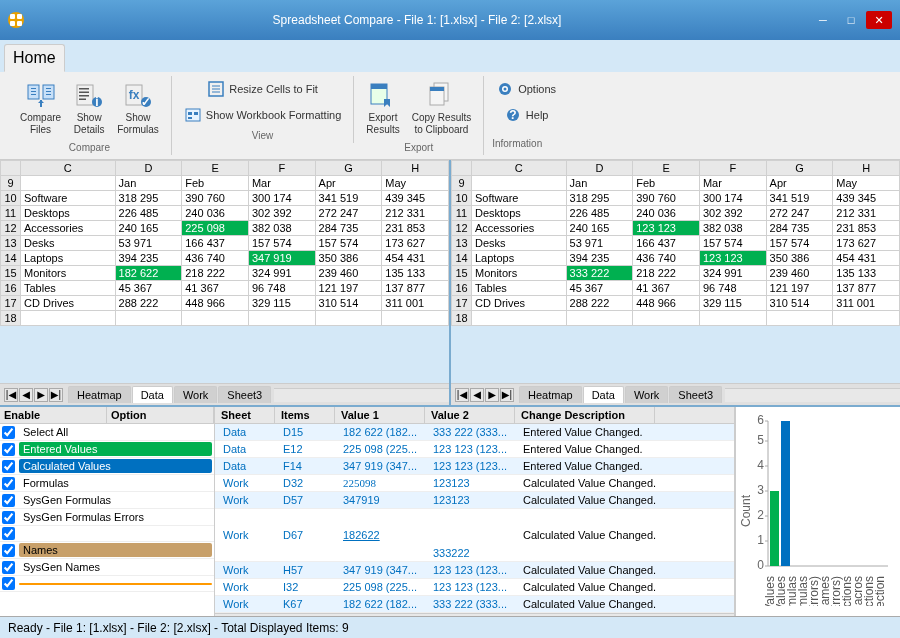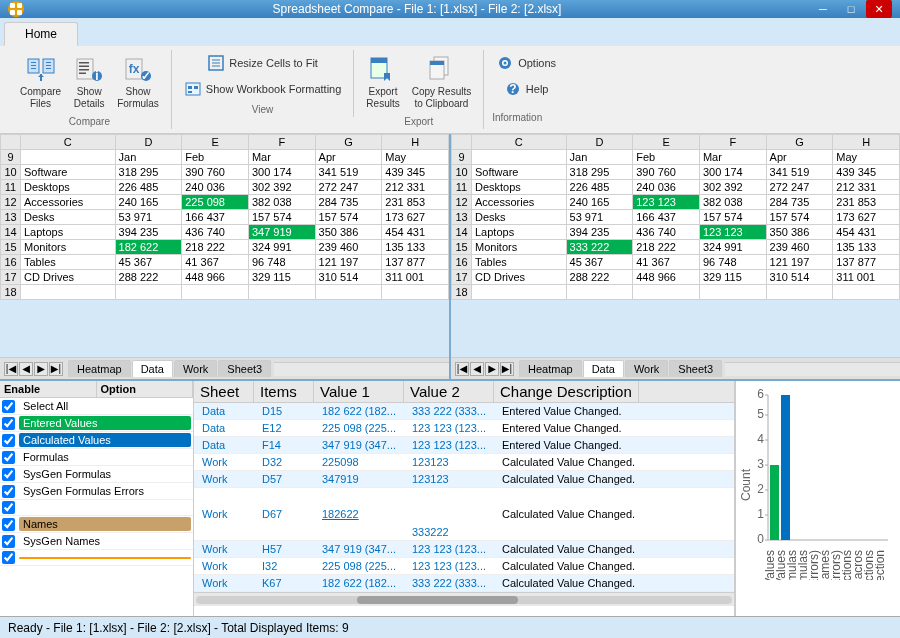--- a/index.html
+++ b/index.html
@@ -1,37 +1,37 @@
 <!DOCTYPE html>
 <html><head>
   <meta charset="utf-8">
   <style>
     * { box-sizing: border-box; margin: 0; padding: 0; font-family: 'Segoe UI', Arial, sans-serif; font-size: 12px; }
     body { background: #d4e8f7; width: 900px; height: 638px; overflow: hidden; }
 
     
     .title-bar {
       background: linear-gradient(to bottom, #5ba3d9, #3a7fbf);
-      height: 18px;
+      height: 40px;
       display: flex;
       align-items: center;
       justify-content: space-between;
       padding: 0 8px;
       color: white;
     }
     .title-bar-icon { width: 16px; height: 16px; background: #e8a000; border-radius: 50%; display: flex; align-items: center; justify-content: center; font-size: 10px; color: white; font-weight: bold; }
     .title-bar-title { font-size: 12px; color: white; font-weight: normal; flex: 1; text-align: center; }
     .title-bar-controls { display: flex; gap: 2px; }
     .title-bar-btn { width: 26px; height: 18px; display: flex; align-items: center; justify-content: center; font-size: 11px; color: white; cursor: pointer; border-radius: 2px; }
     .title-bar-btn.close { background: #cc0000; }
 
     
     .ribbon { background: #f0f0f0; border-bottom: 1px solid #ccc; }
     .ribbon-tabs { display: flex; background: #d4e8f7; padding-top: 4px; padding-left: 4px; }
-    .ribbon-tab { padding: 4px 20px; font-size: 12px; cursor: pointer; border-radius: 3px 3px 0 0; }
+    .ribbon-tab { padding: 4px 8px; font-size: 16px; cursor: pointer; border-radius: 3px 3px 0 0; }
     .ribbon-tab.active { background: #f0f0f0; border: 1px solid #ccc; border-bottom: 1px solid #f0f0f0; }
     .ribbon-content { display: flex; padding: 4px 8px; align-items: flex-start; gap: 0; }
     .ribbon-group { display: flex; flex-direction: column; align-items: center; padding: 2px 8px; border-right: 1px solid #ccc; min-width: 60px; }
     .ribbon-group:last-child { border-right: none; gap: 8px; }
     .ribbon-group-label { font-size: 10px; color: #666; margin-top: 4px; text-align: center; }
     .ribbon-buttons { display: flex; gap: 4px; align-items: center; }
     .ribbon-btn { display: flex; flex-direction: column; align-items: center; cursor: pointer; padding: 2px 4px; border-radius: 3px; min-width: 40px; }
     .ribbon-btn-icon { width: 32px; height: 32px; display: flex; align-items: center; justify-content: center; }
     .ribbon-btn-label { font-size: 10px; text-align: center; color: #333; line-height: 1.2; }
     .ribbon-btn-small { display: flex; flex-direction: column; align-items: center; gap: 4px; }
@@ -45,35 +45,35 @@
     .col-header { background: #e8e8e8 !important; text-align: center !important; font-weight: normal; min-width: 60px; }
     .row-header { background: #e8e8e8 !important; text-align: center !important; width: 20px; min-width: 20px; }
     .cell-green { background: #00b050 !important; color: white; }
 
     
     .sheet-tabs { display: flex; align-items: center; background: #e0e0e0; height: 22px; border-top: 1px solid #ccc; padding-left: 4px; gap: 1px; overflow: hidden; }
     .sheet-tab { padding: 2px 8px; font-size: 11px; cursor: pointer; border-radius: 2px 2px 0 0; border: 1px solid #ccc; border-bottom: none; background: #d0d0d0; }
     .sheet-tab.active { background: white; }
     .sheet-nav { display: flex; gap: 1px; margin-right: 4px; }
     .sheet-nav-btn { width: 14px; height: 14px; display: flex; align-items: center; justify-content: center; font-size: 10px; cursor: pointer; border: 1px solid #aaa; background: #e8e8e8; }
-    .bottom-left { width: 194px; border-right: 1px solid #ccc; background: white; overflow: hidden; }
+    .bottom-left { width: 215px; border-right: 1px solid #ccc; background: white; overflow: hidden; }
     .bottom-left-header { display: flex; background: #e8e8e8; border-bottom: 1px solid #ccc; }
     .bottom-left-header-cell { flex: 1; padding: 2px 4px; font-size: 11px; border-right: 1px solid #ccc; font-weight: bold; }
     .bottom-left-row { display: flex; align-items: center; padding: 1px 2px; border-bottom: 1px solid #eee; cursor: pointer; }
     .bottom-left-checkbox { margin-right: 4px; }
     .bottom-left-label { flex: 1; padding: 1px 4px; font-size: 11px; border-radius: 2px; }
     .label-green { background: #00b050; color: white; }
     .label-blue { background: #0070c0; color: white; }
     .label-red { background: #ff0000; color: white; }
     .label-tan { background: #c8a06a; }
     .label-orange { background: #ff9900; }
 
     .bottom-center { flex: 1; background: white; overflow: hidden; }
     .bottom-center-header { display: flex; background: #e8e8e8; border-bottom: 1px solid #ccc; }
-    .bottom-center-header-cell { padding: 2px 6px; font-size: 15px; border-right: 1px solid #ccc; font-weight: normal; min-width: 60px; }
+    .bottom-center-header-cell { padding: 2px 6px; font-size: 11px; border-right: 1px solid #ccc; font-weight: bold; min-width: 60px; }
     .bottom-center-row { display: flex; align-items: center; padding: 1px 2px; border-bottom: 1px solid #eee; }
     .bottom-center-cell { padding: 1px 6px; font-size: 11px; min-width: 60px; overflow: hidden; white-space: nowrap; }
     .cell-blue-text { color: #0070c0; }
 
     .bottom-right { width: 160px; background: white; border-left: 1px solid #ccc; padding: 4px; overflow: hidden; }
 
     
     .status-bar { background: #d4e8f7; height: 22px; display: flex; align-items: center; padding: 0 8px; font-size: 11px; border-top: 1px solid #aaa; }
 
     .full-layout { display: flex; flex-direction: column; height: 638px; }
@@ -563,21 +563,21 @@
       <div class="bottom-center-row" style="background:#e8f4ff;">
         <div class="bottom-center-cell cell-blue-text">Data</div>
         <div class="bottom-center-cell cell-blue-text">F14</div>
         <div class="bottom-center-cell cell-blue-text" style="min-width:90px;">347 919 (347...</div>
         <div class="bottom-center-cell cell-blue-text" style="min-width:90px;">123 123 (123...</div>
         <div class="bottom-center-cell" style="min-width:140px;">Entered Value Changed.</div>
       </div>
       <div class="bottom-center-row">
         <div class="bottom-center-cell cell-blue-text">Work</div>
         <div class="bottom-center-cell cell-blue-text">D32</div>
-        <div class="bottom-center-cell cell-blue-text" style="min-width:90px;">225098</div>
+        <div class="bottom-center-cell cell-blue-text" style="min-width:90px;font-family:Liberation Serif, serif;">225098</div>
         <div class="bottom-center-cell cell-blue-text" style="min-width:90px;">123123</div>
         <div class="bottom-center-cell" style="min-width:140px;">Calculated Value Changed.</div>
       </div>
       <div class="bottom-center-row" style="background:#e8f4ff;">
         <div class="bottom-center-cell cell-blue-text">Work</div>
         <div class="bottom-center-cell cell-blue-text">D57</div>
         <div class="bottom-center-cell cell-blue-text" style="min-width:90px;">347919</div>
         <div class="bottom-center-cell cell-blue-text" style="min-width:90px;">123123</div>
         <div class="bottom-center-cell" style="min-width:140px;">Calculated Value Changed.</div>
       </div>

